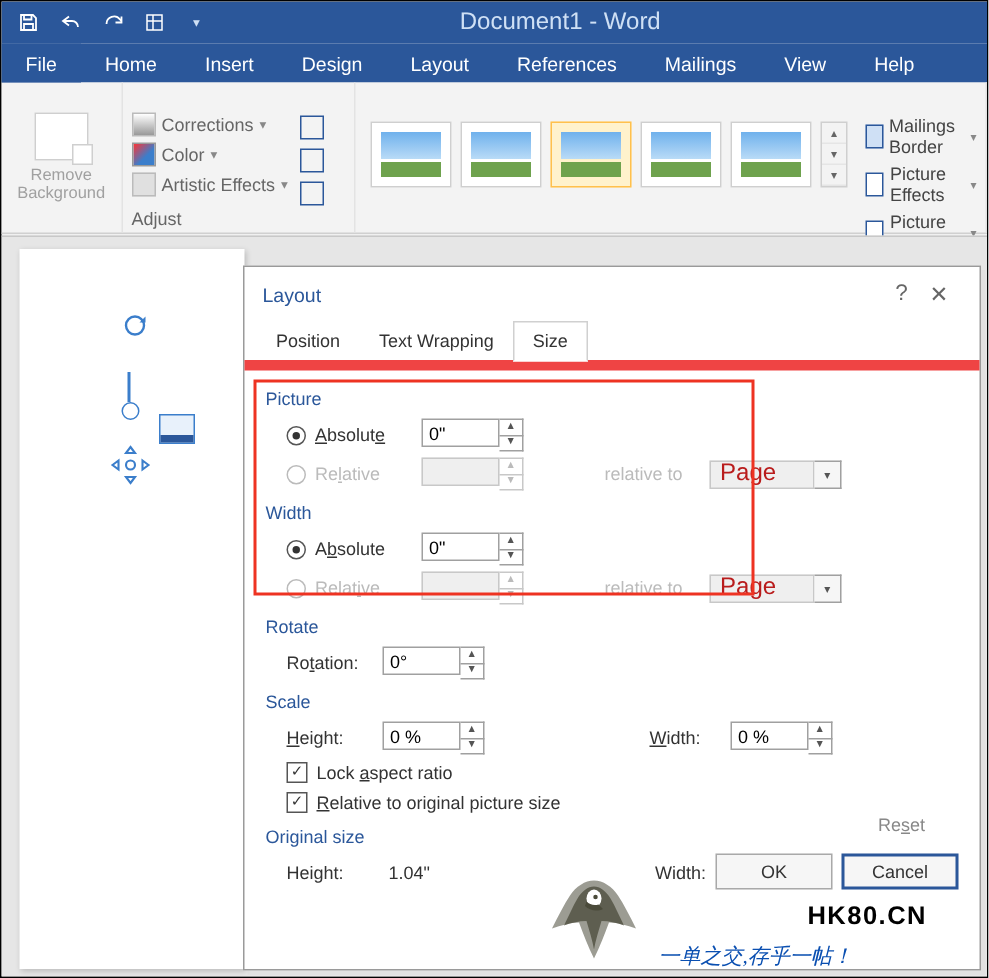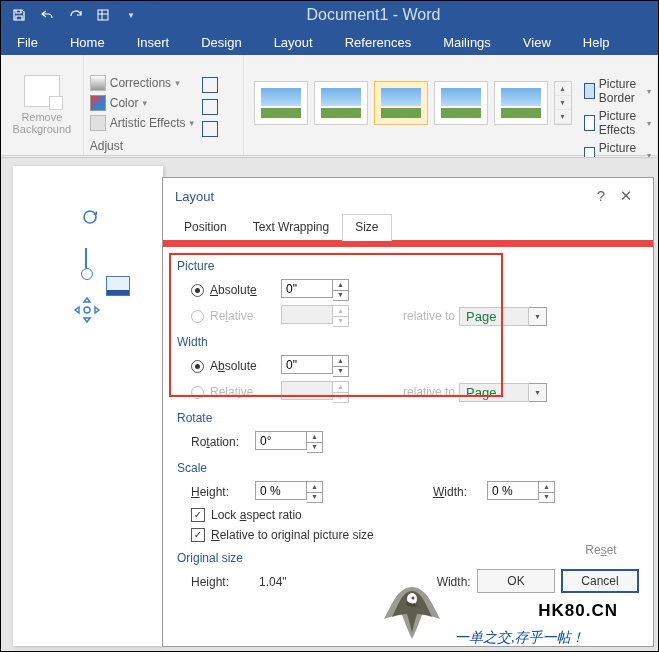--- a/index.html
+++ b/index.html
@@ -65,34 +65,34 @@
   .frow .radio .rb.on::after{content:"";width:5px;height:5px;background:#333;border-radius:50%;}
   .frow .radio.off .rb{border-color:#bbb;}
   .frow .radio.off span{color:#bbb;}
   .spin{display:flex;}
   .spin input{width:52px;height:19px;border:1px solid #a0a0a0;box-sizing:border-box;font-size:12px;padding:0 4px;}
   .spin.disabled input{background:#efefef;border:1px solid #c8c8c8;}
   .spin .btns{display:flex;flex-direction:column;}
   .spin .btns div{width:15px;height:9.5px;border:1px solid #a0a0a0;border-left:0;display:flex;align-items:center;justify-content:center;font-size:7px;color:#555;line-height:6px;}
   .spin .btns div:first-child{border-bottom:0;}
   .spin.disabled .btns div{border-color:#c8c8c8;color:#bbb;}
-  .rel-to{display:flex;align-items:center;gap:4px;margin-left:54px;color:#bbb;}
+  .rel-to{display:flex;align-items:center;gap:18px;margin-left:54px;color:#bbb;}
   .combo{display:flex;align-items:center;}
-  .combo input{width:70px;height:19px;border:1px solid #c8c8c8;box-sizing:border-box;font-size:13px;padding:0 6px;color:#15803d;background:#efefef;}
+  .combo input{width:70px;height:19px;border:1px solid #c8c8c8;box-sizing:border-box;font-size:16px;padding:0 6px;color:#b91c1c;background:#efefef;}
   .combo .cb-btn{width:18px;height:19px;border:1px solid #a0a0a0;border-left:0;box-sizing:border-box;background:#f6f6f6;display:flex;align-items:center;justify-content:center;font-size:8px;color:#555;}
   .redbox{position:absolute;border:2px solid #e32;}
   .label{margin-left:14px;width:64px;}
   .chk{display:flex;align-items:center;gap:6px;margin-left:14px;height:20px;}
   .chk .cb{width:12px;height:12px;border:1px solid #555;display:flex;align-items:center;justify-content:center;font-size:10px;line-height:10px;}
   .static-val{margin-left:4px;}
   .dlg-buttons{position:absolute;right:14px;bottom:12px;display:flex;gap:6px;}
   .btn{width:76px;height:22px;border:1px solid #a9a9a9;background:#f6f6f6;display:flex;align-items:center;justify-content:center;font-size:12px;color:#333;}
   .btn.blue{border:1px solid #2b579a;box-shadow:0 0 0 1px #2b579a inset;}
   .btn.text{border:none;background:none;color:#888;}
-  .watermark{position:absolute;left:376px;bottom:4px;display:flex;align-items:flex-end;gap:8px;pointer-events:none;}
+  .watermark{position:absolute;left:360px;bottom:4px;display:flex;align-items:flex-end;gap:8px;pointer-events:none;}
   .eagle{width:70px;height:68px;position:relative;}
   .eagle svg{width:100%;height:100%;}
   .wm-text{color:#0a4fb1;font-style:italic;font-size:14px;font-family:"KaiTi","STKaiti",serif;}
   .wm-url{position:absolute;right:40px;bottom:30px;font-size:17px;font-weight:700;letter-spacing:1px;color:#000;text-shadow:1px 0 #fff,-1px 0 #fff,0 1px #fff,0 -1px #fff;}
   u.ux{text-decoration:underline;}
 </style>
 </head>
 <body>
 
 <div class="root">
@@ -198,21 +198,21 @@
             </div>
           <div class="gallery-more">
               <div>▴</div>
               <div>▾</div>
               <div>▾</div>
             </div>
         </div>
         <div class="pic-tools" style="margin-left:8px;">
           <div class="row">
               <span class="tico"></span>
-              <span>Picture Border</span>
+              <span>Mailings Border</span>
               <span style="font-size:8px;color:#888;">▾</span>
             </div>
           <div class="row">
               <span class="tico" style="background:#fff;"></span>
               <span>Picture Effects</span>
               <span style="font-size:8px;color:#888;">▾</span>
             </div>
           <div class="row">
               <span class="tico" style="background:#fff;"></span>
               <span>Picture Layout</span>

